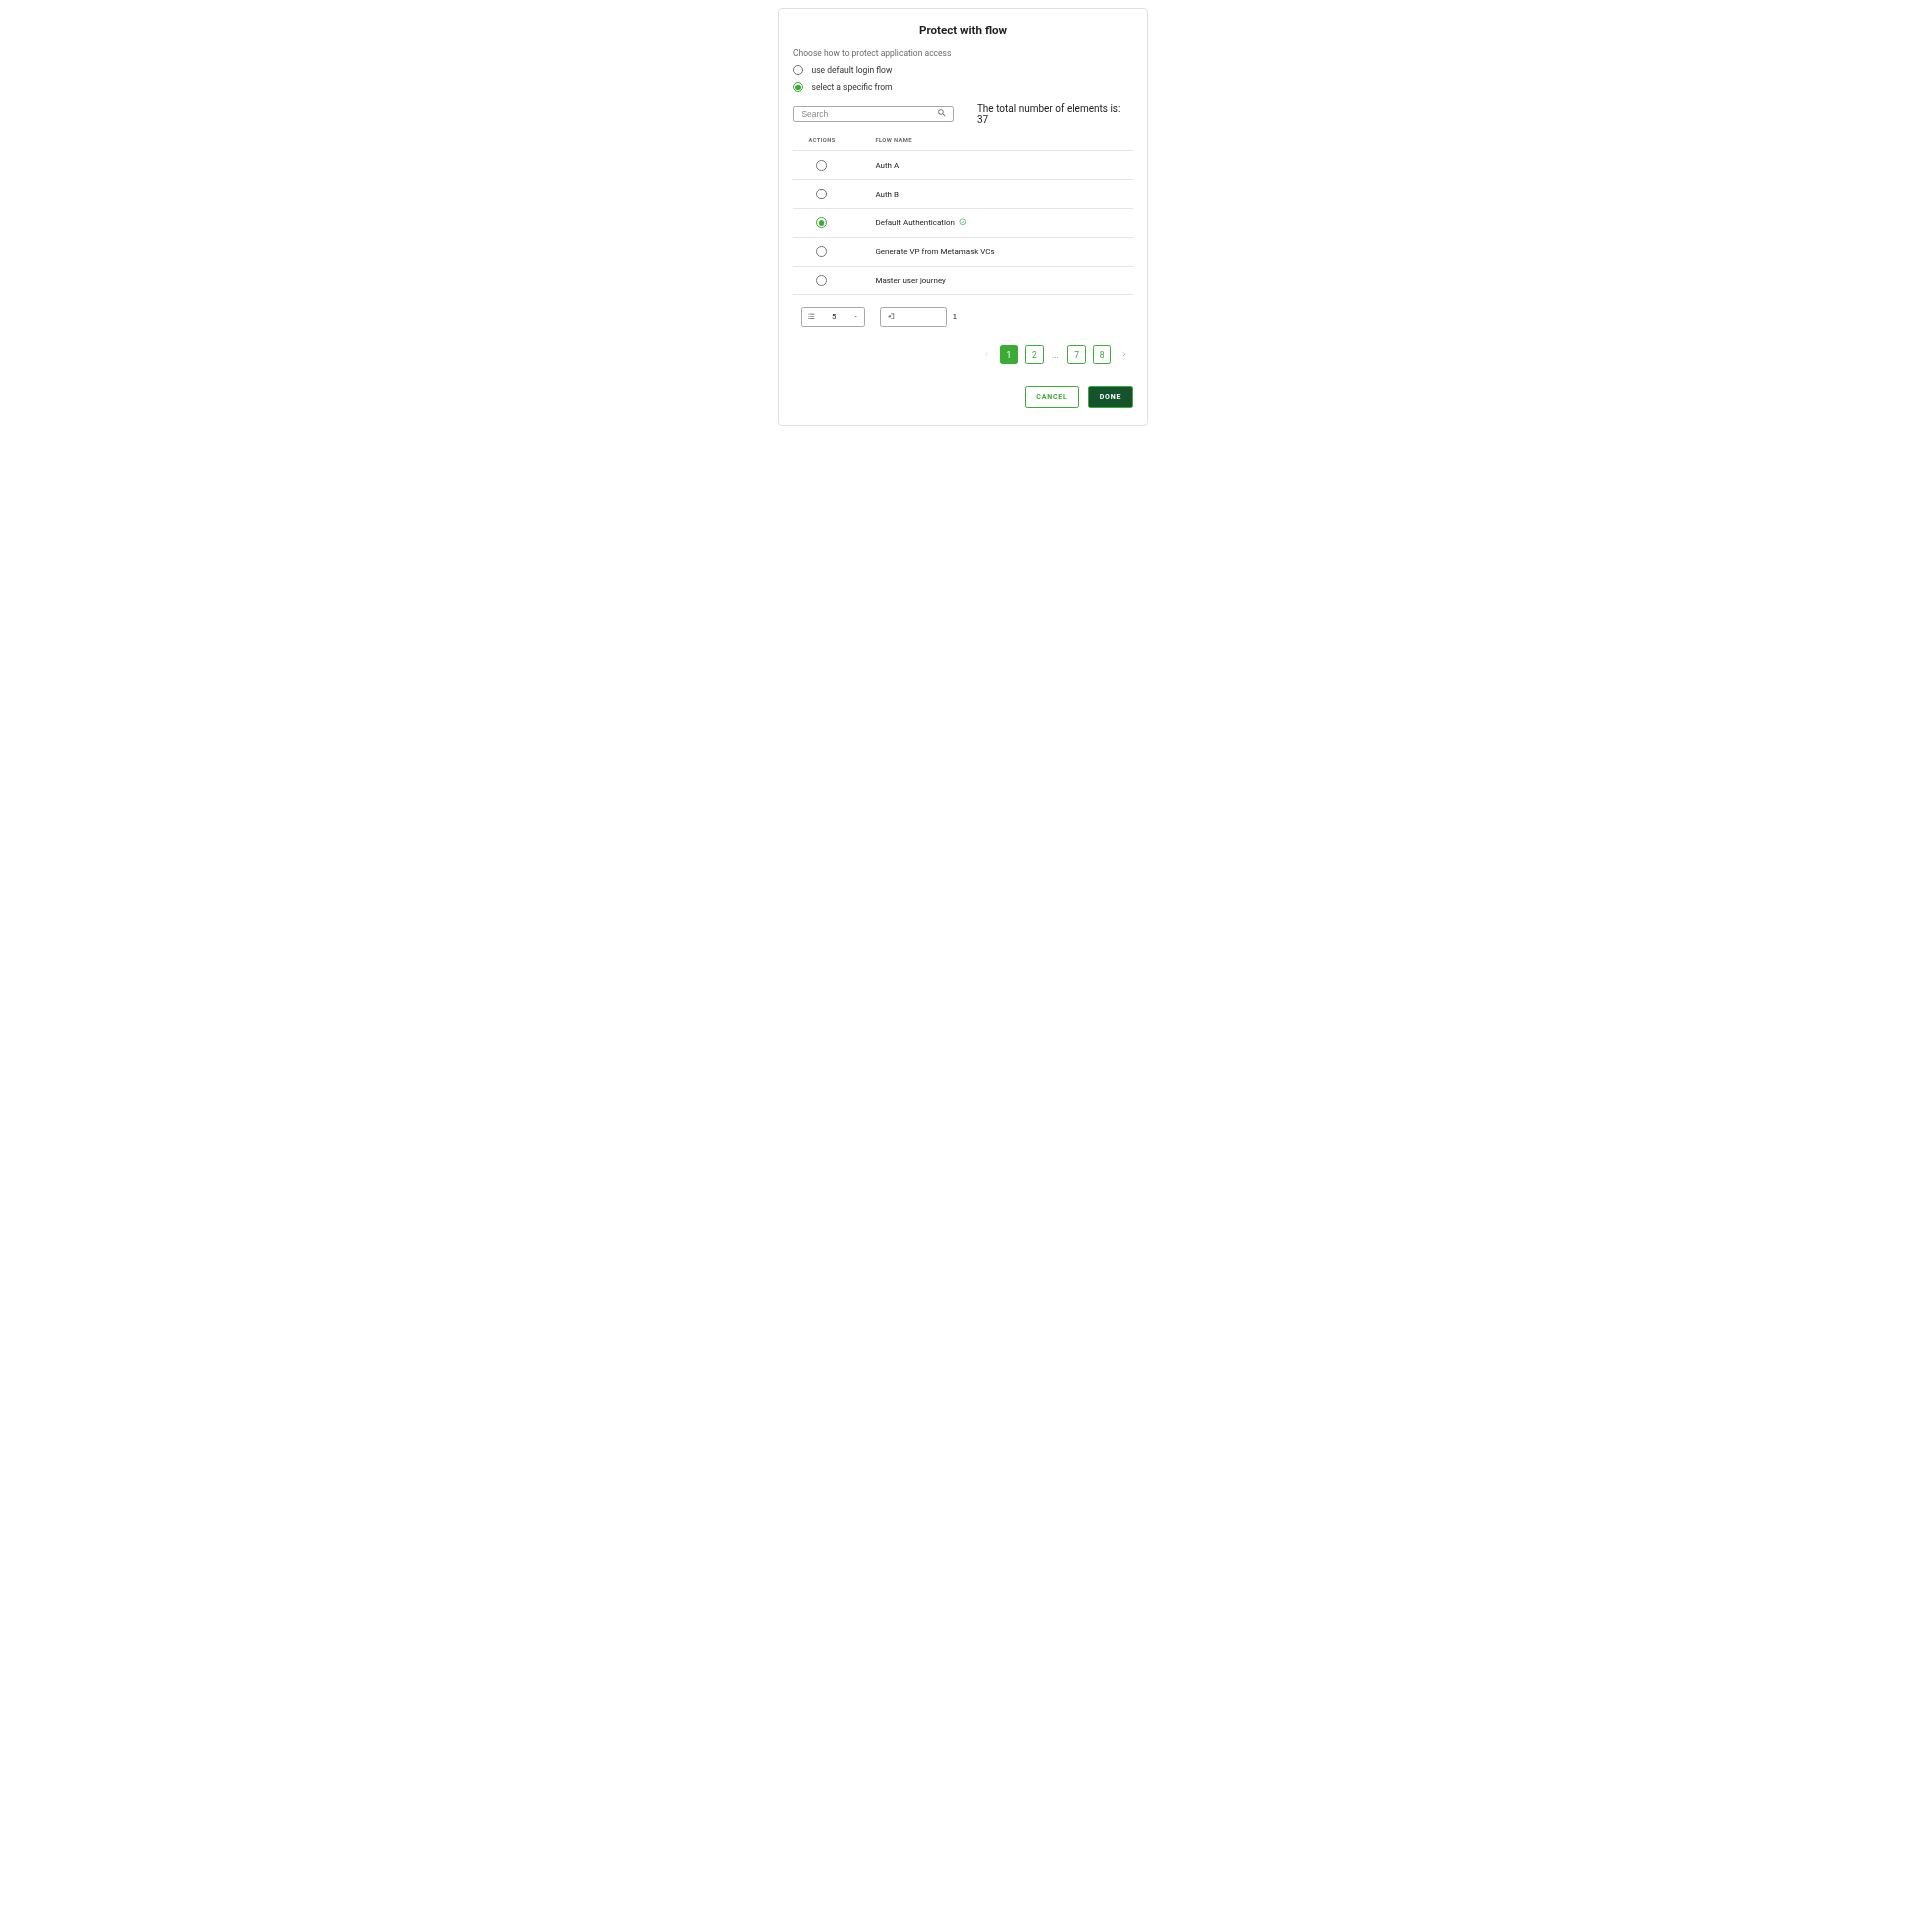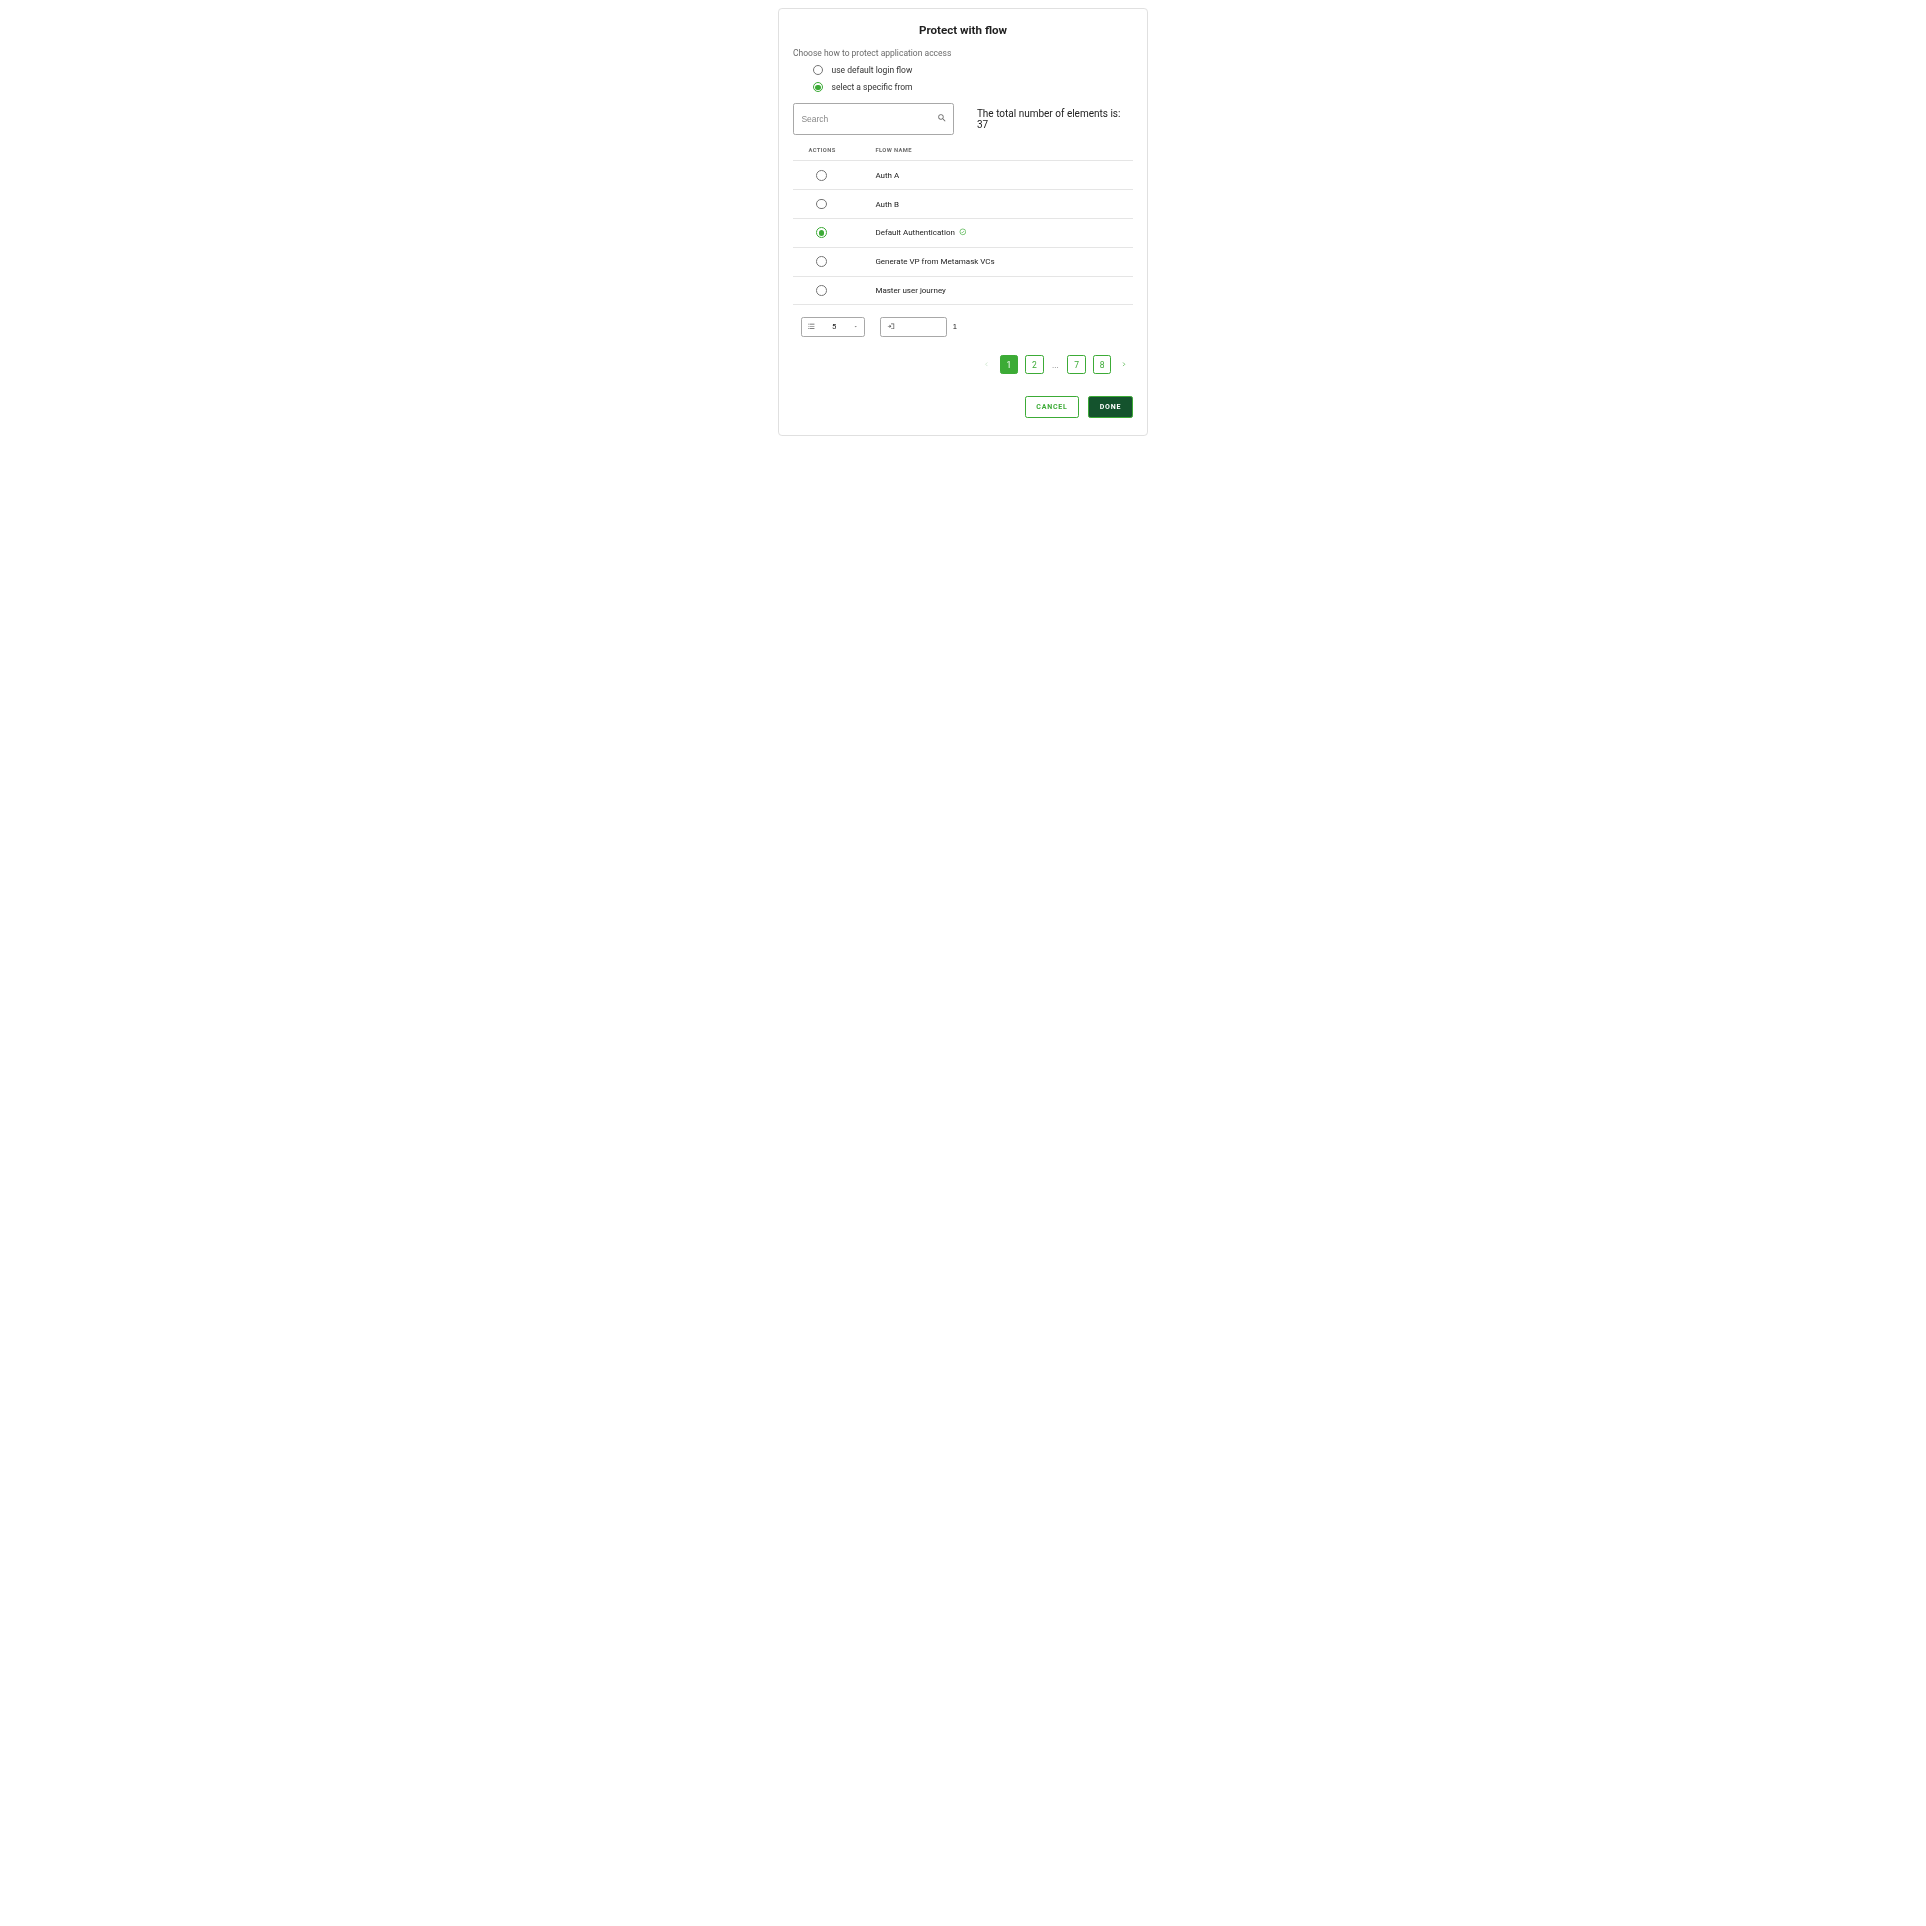--- a/index.html
+++ b/index.html
@@ -25,21 +25,20 @@
   }
   .subtitle {
     font-size: 8.5px;
     color: #6b6b6b;
     margin: 0 0 7px 0;
   }
   .radio-option {
     display: flex;
     margin-bottom: 7px;
     cursor: pointer;
-    margin-left: 20px;
   }
   .radio-circle {
     width: 10px;
     height: 10px;
     border-radius: 50%;
     border: 1px solid #757575;
     display: inline-flex;
     align-items: center;
     justify-content: center;
     margin-right: 8.5px;
@@ -65,21 +64,21 @@
     margin-top: 10.8px;
     margin-bottom: 12.3px;
     gap: 23px;
   }
   .search-field {
     display: flex;
     align-items: center;
     border: 0.6px solid #a8a8a8;
     border-radius: 2.3px;
     padding: 0 5.4px;
-    height: 32px;
+    height: 16px;
     width: 162px;
     justify-content: space-between;
   }
   .search-input {
     border: none;
     outline: none;
     font-size: 8.5px;
     color: #333;
     flex: 1;
     background: transparent;

